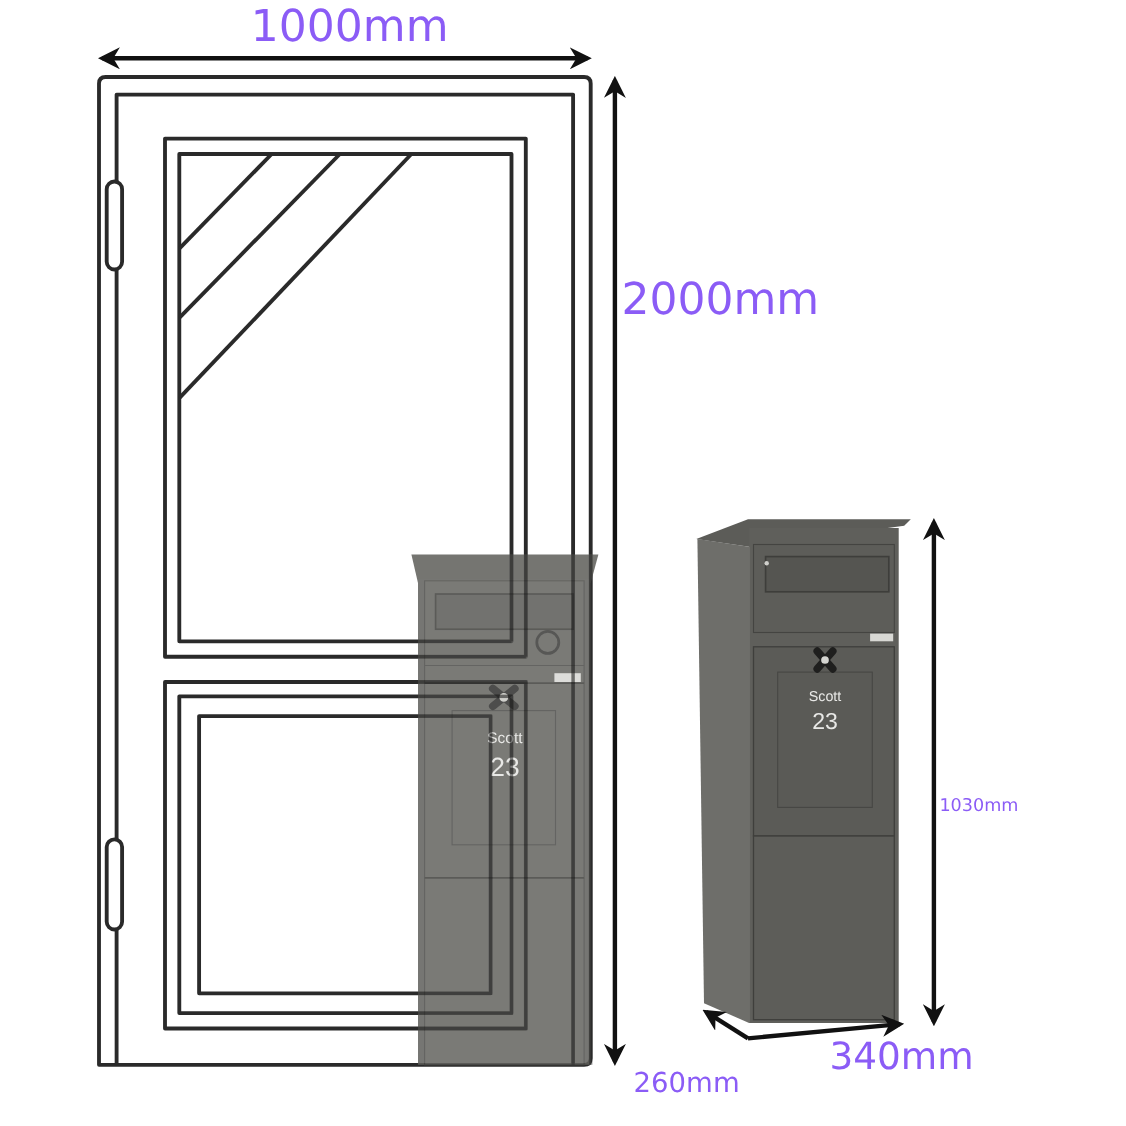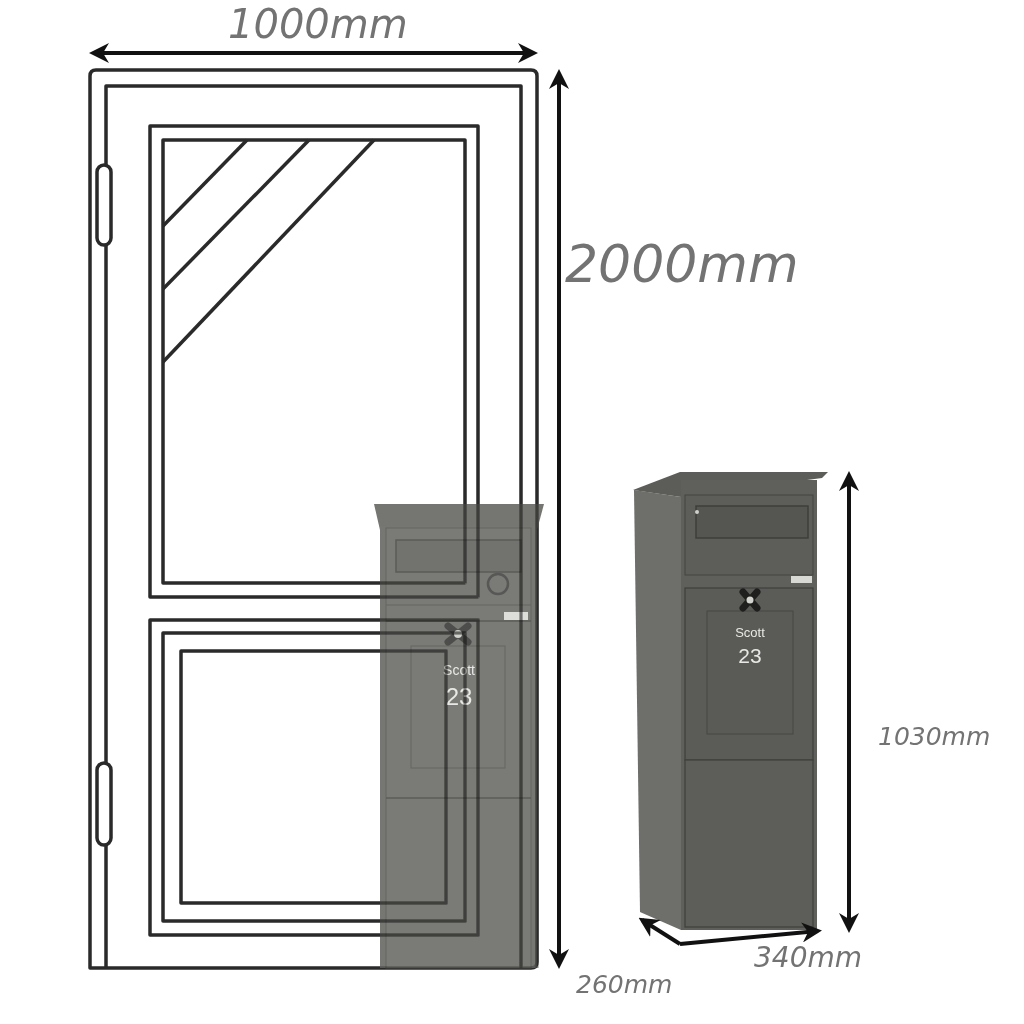--- a/index.html
+++ b/index.html
@@ -1,24 +1,24 @@
 <!DOCTYPE html>
 <html><head>
   <meta charset="utf-8">
   <style>
     html, body { margin: 0; padding: 0; background: #ffffff; }
     body { width: 1024px; height: 1024px; position: relative; overflow: hidden;
            font-family: "DejaVu Sans", "Liberation Sans", sans-serif; }
     svg { position: absolute; left: 0; top: 0; }
-    .dim-label { position: absolute; color: #737373; white-space: nowrap; line-height: 1; font-style: italic; }
+    .dim-label { position: absolute; color: #8b5cf6; white-space: nowrap; line-height: 1; }
     .lbl-width { left: 228px; top: 4px; font-size: 40px; }
-    .lbl-height { left: 565px; top: 238px; font-size: 52px; }
-    .lbl-box-h { left: 878px; top: 724px; font-size: 25px; text-align: right; }
+    .lbl-height { left: 565px; top: 252px; font-size: 40px; }
+    .lbl-box-h { left: 854px; top: 724px; font-size: 16px; text-align: right; }
     .lbl-depth { left: 576px; top: 972px; font-size: 25px; }
-    .lbl-bwidth { left: 754px; top: 944px; font-size: 28px; }
+    .lbl-bwidth { left: 754px; top: 944px; font-size: 34px; }
     .box-text { font-family: "Liberation Sans", "DejaVu Sans", sans-serif; fill: #e8e8e6; }
   </style>
 </head>
 <body>
 
 <svg width="1024" height="1024" viewBox="0 0 1024 1024">
   <defs>
     <marker id="ah" viewBox="0 0 10 10" refX="8" refY="5" markerWidth="5" markerHeight="5" orient="auto-start-reverse">
       <path d="M0,0 L10,5 L0,10 L3,5 z" fill="#111"></path>
     </marker>

